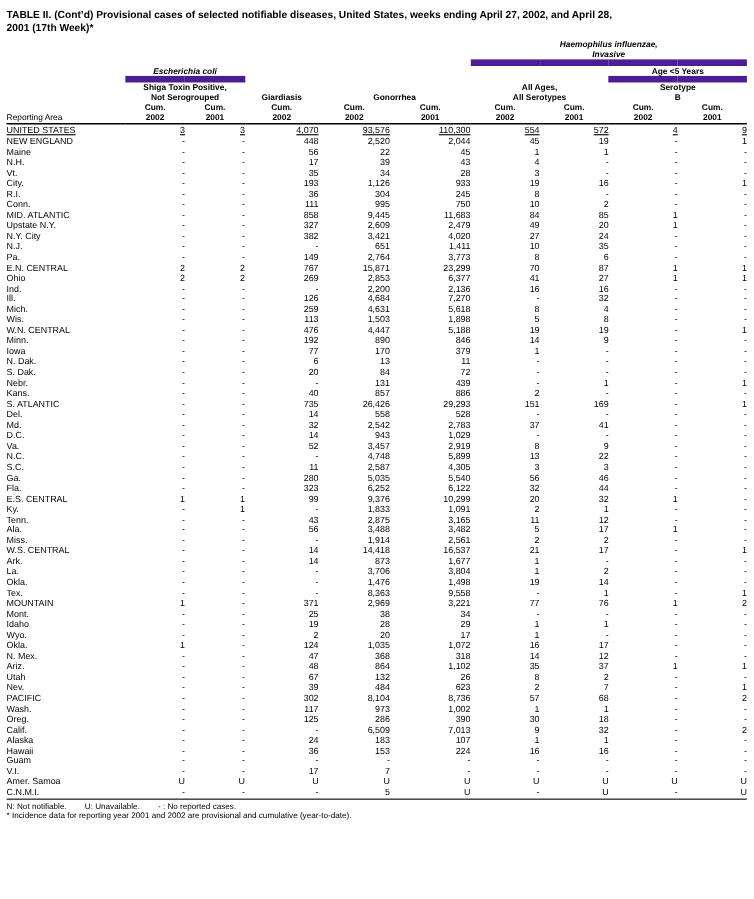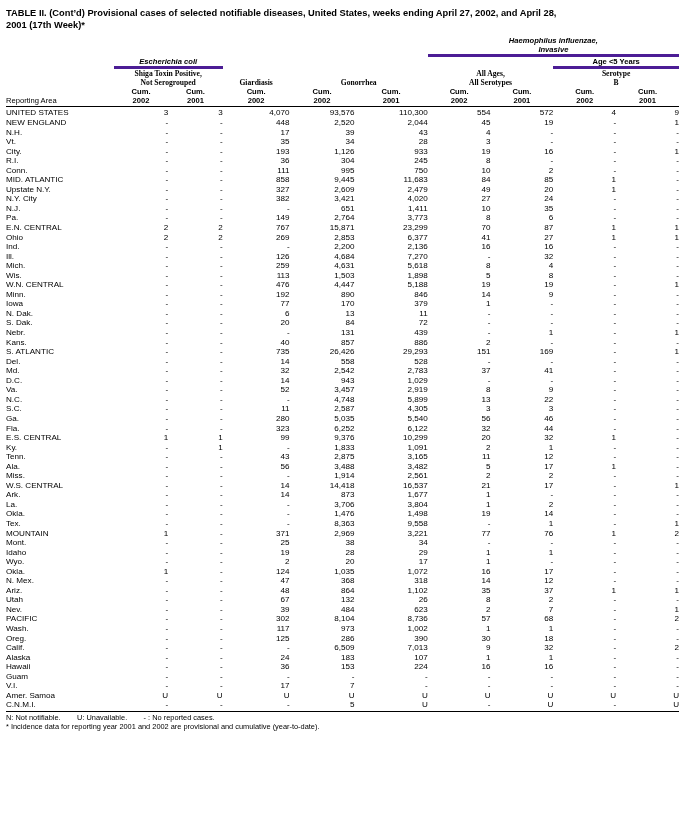--- a/index.html
+++ b/index.html
@@ -26,28 +26,28 @@
     padding:0;
     vertical-align:bottom;
     font-weight:normal;
   }
   .hdr-row td{font-size:7.6px;}
   .ital{font-style:italic;font-weight:bold;}
   .b{font-weight:bold;}
   .c{text-align:center;}
   .r{text-align:right;}
   .l{text-align:left;}
-  .bb{border-bottom:3px solid #4c1d95;}
+  .bb{border-bottom:6px solid #4c1d95;}
   .thick-bot{border-bottom:1.3px solid #000;}
   .area{padding-left:1px;white-space:nowrap;}
   .num{padding-right:4px;white-space:nowrap;}
   .row td{height:9.55px;line-height:9.55px;}
   .grp td{padding-top:3px;}
-  .us td{height:11px;line-height:11px;}
-  .hdrcell{padding:0 2px;font-family:Liberation Serif, serif;}
+  .us td{height:11px;line-height:11px;text-decoration:underline;}
+  .hdrcell{padding:0 2px;}
   .footnotes{
     font-size:7.4px;
     line-height:9.6px;
     margin-top:1px;
     white-space:pre;
   }
   .hdrgroup{font-size:7.6px;line-height:9px;}
 </style>
 </head>
 <body>
@@ -159,20 +159,32 @@
           <td class="num r">-</td>
           <td class="num r">448</td>
           <td class="num r">2,520</td>
           <td class="num r">2,044</td>
           <td class="num r">45</td>
           <td class="num r">19</td>
           <td class="num r">-</td>
           <td class="num r">1</td>
         </tr>
         <tr class="row">
+          <td class="area l">Maine</td>
+          <td class="num r">-</td>
+          <td class="num r">-</td>
+          <td class="num r">56</td>
+          <td class="num r">22</td>
+          <td class="num r">45</td>
+          <td class="num r">1</td>
+          <td class="num r">1</td>
+          <td class="num r">-</td>
+          <td class="num r">-</td>
+        </tr>
+        <tr class="row">
           <td class="area l">N.H.</td>
           <td class="num r">-</td>
           <td class="num r">-</td>
           <td class="num r">17</td>
           <td class="num r">39</td>
           <td class="num r">43</td>
           <td class="num r">4</td>
           <td class="num r">-</td>
           <td class="num r">-</td>
           <td class="num r">-</td>

